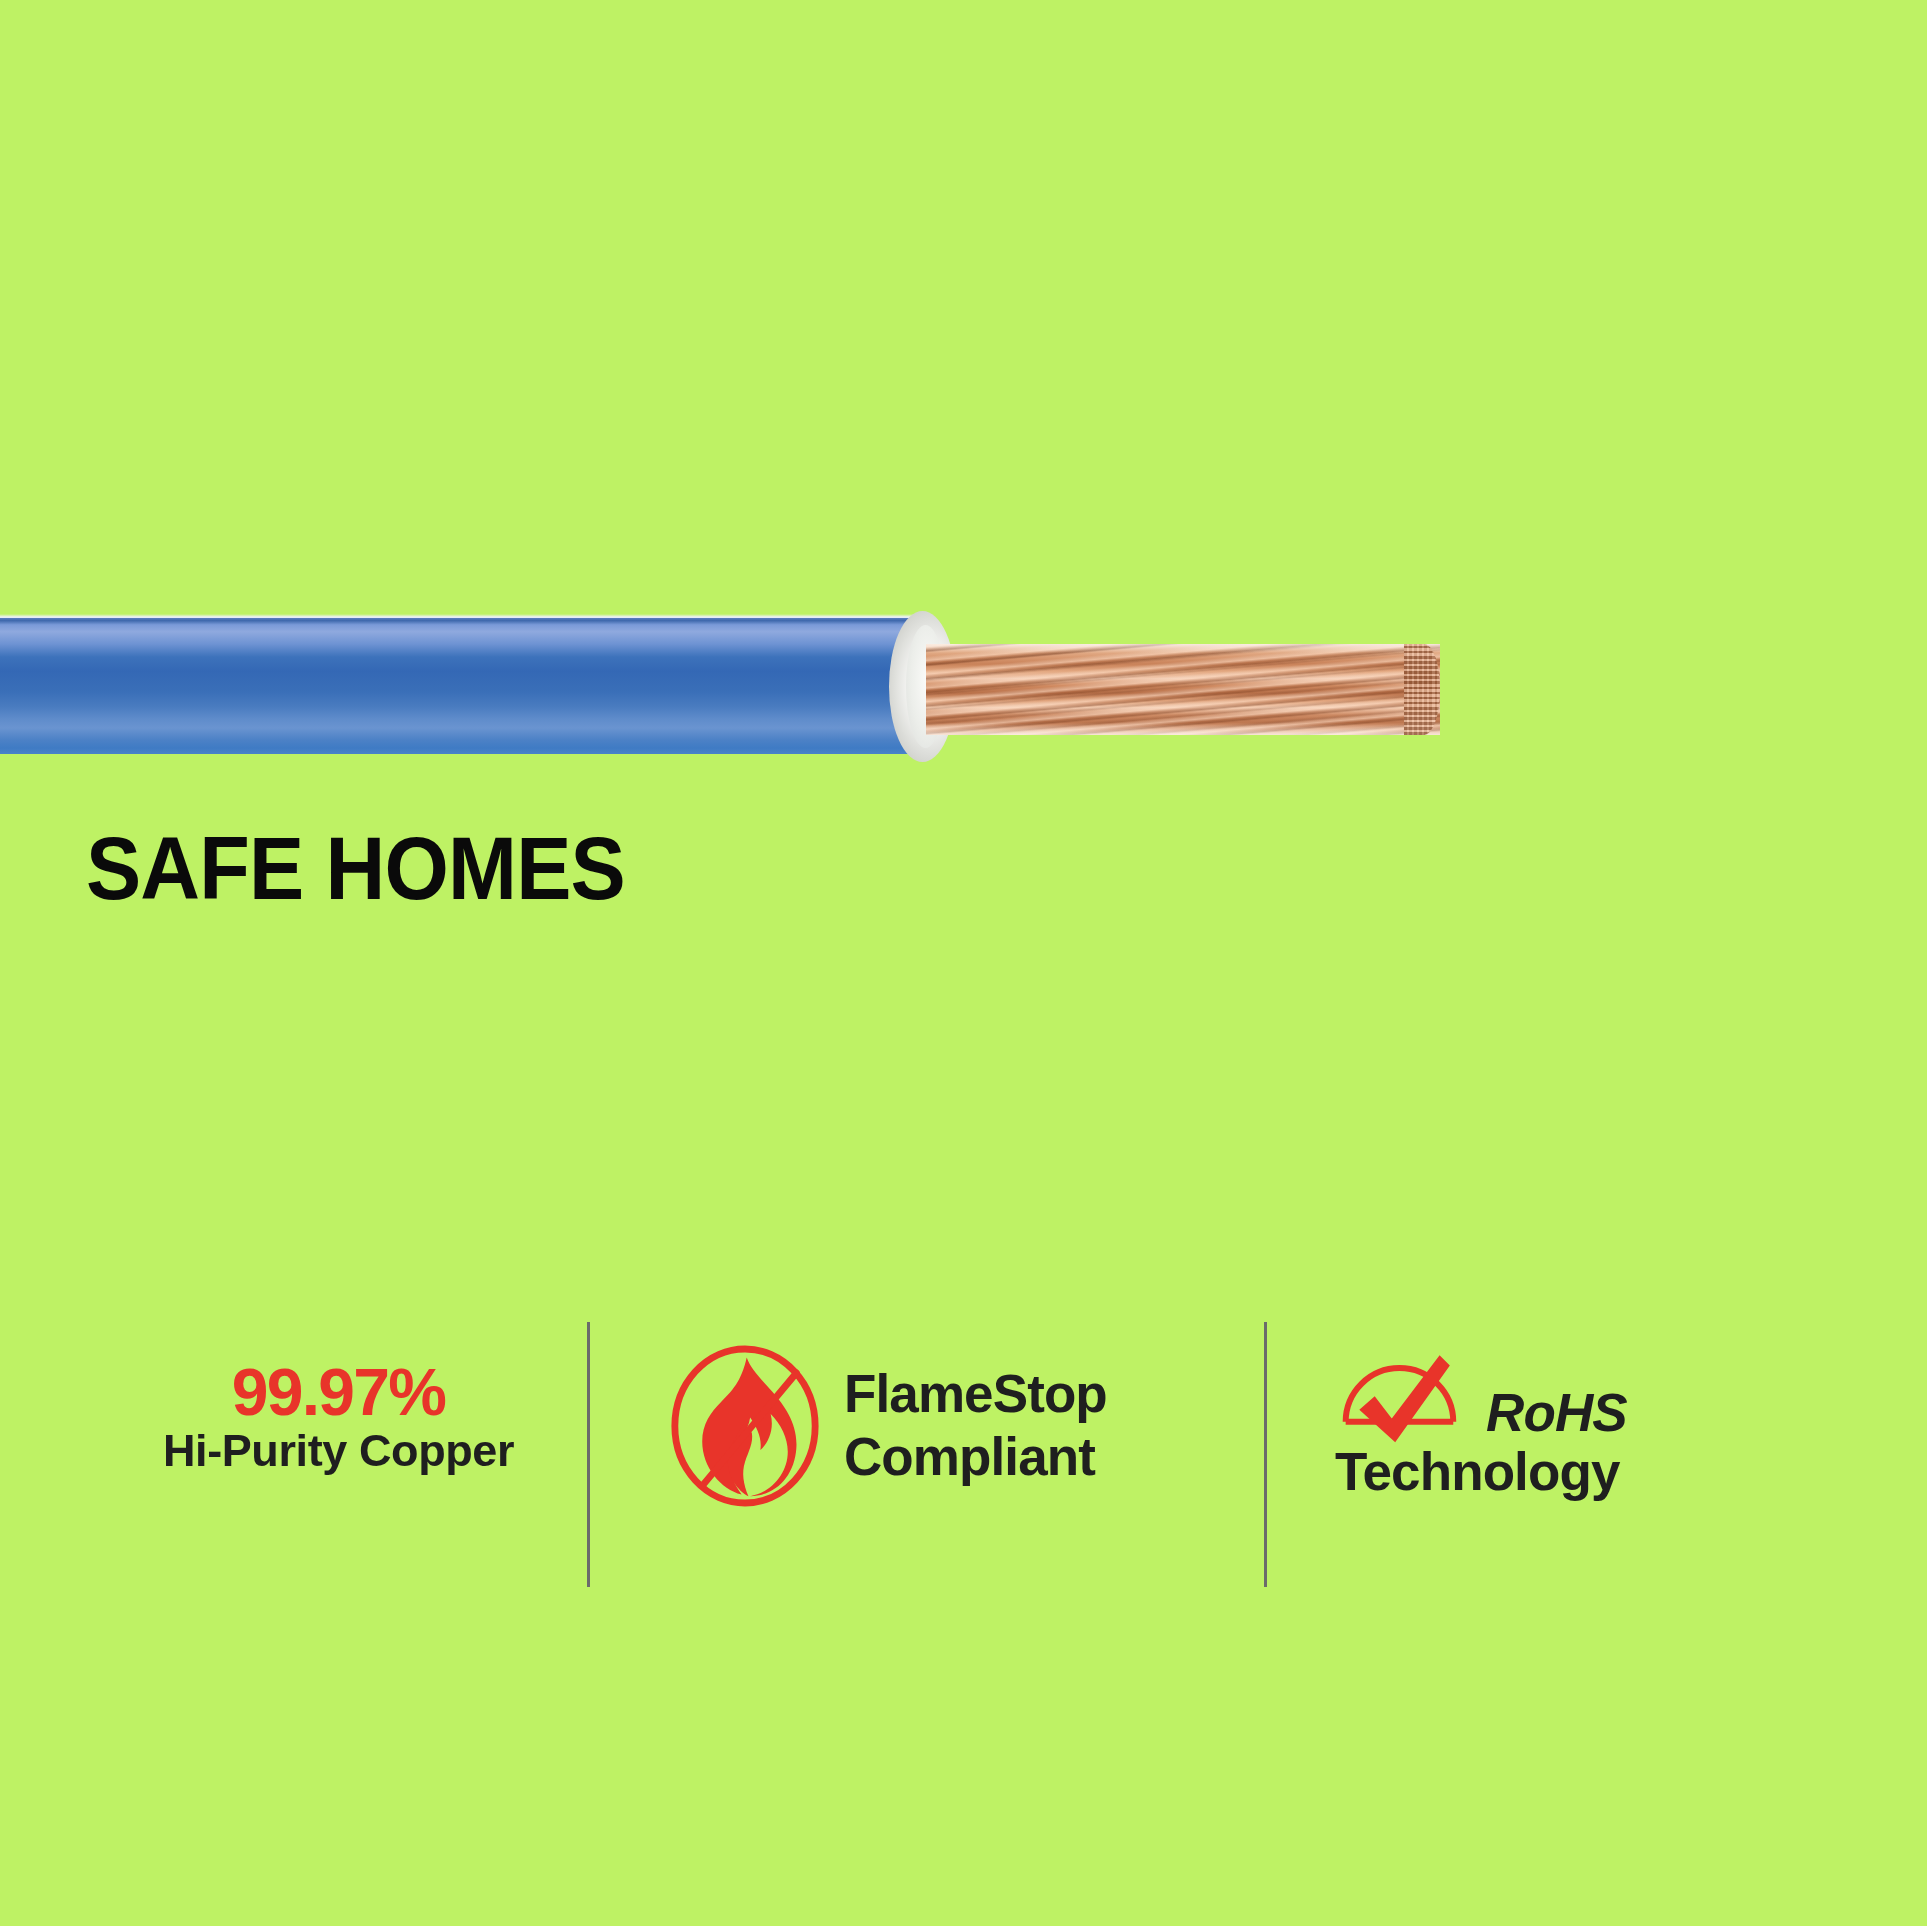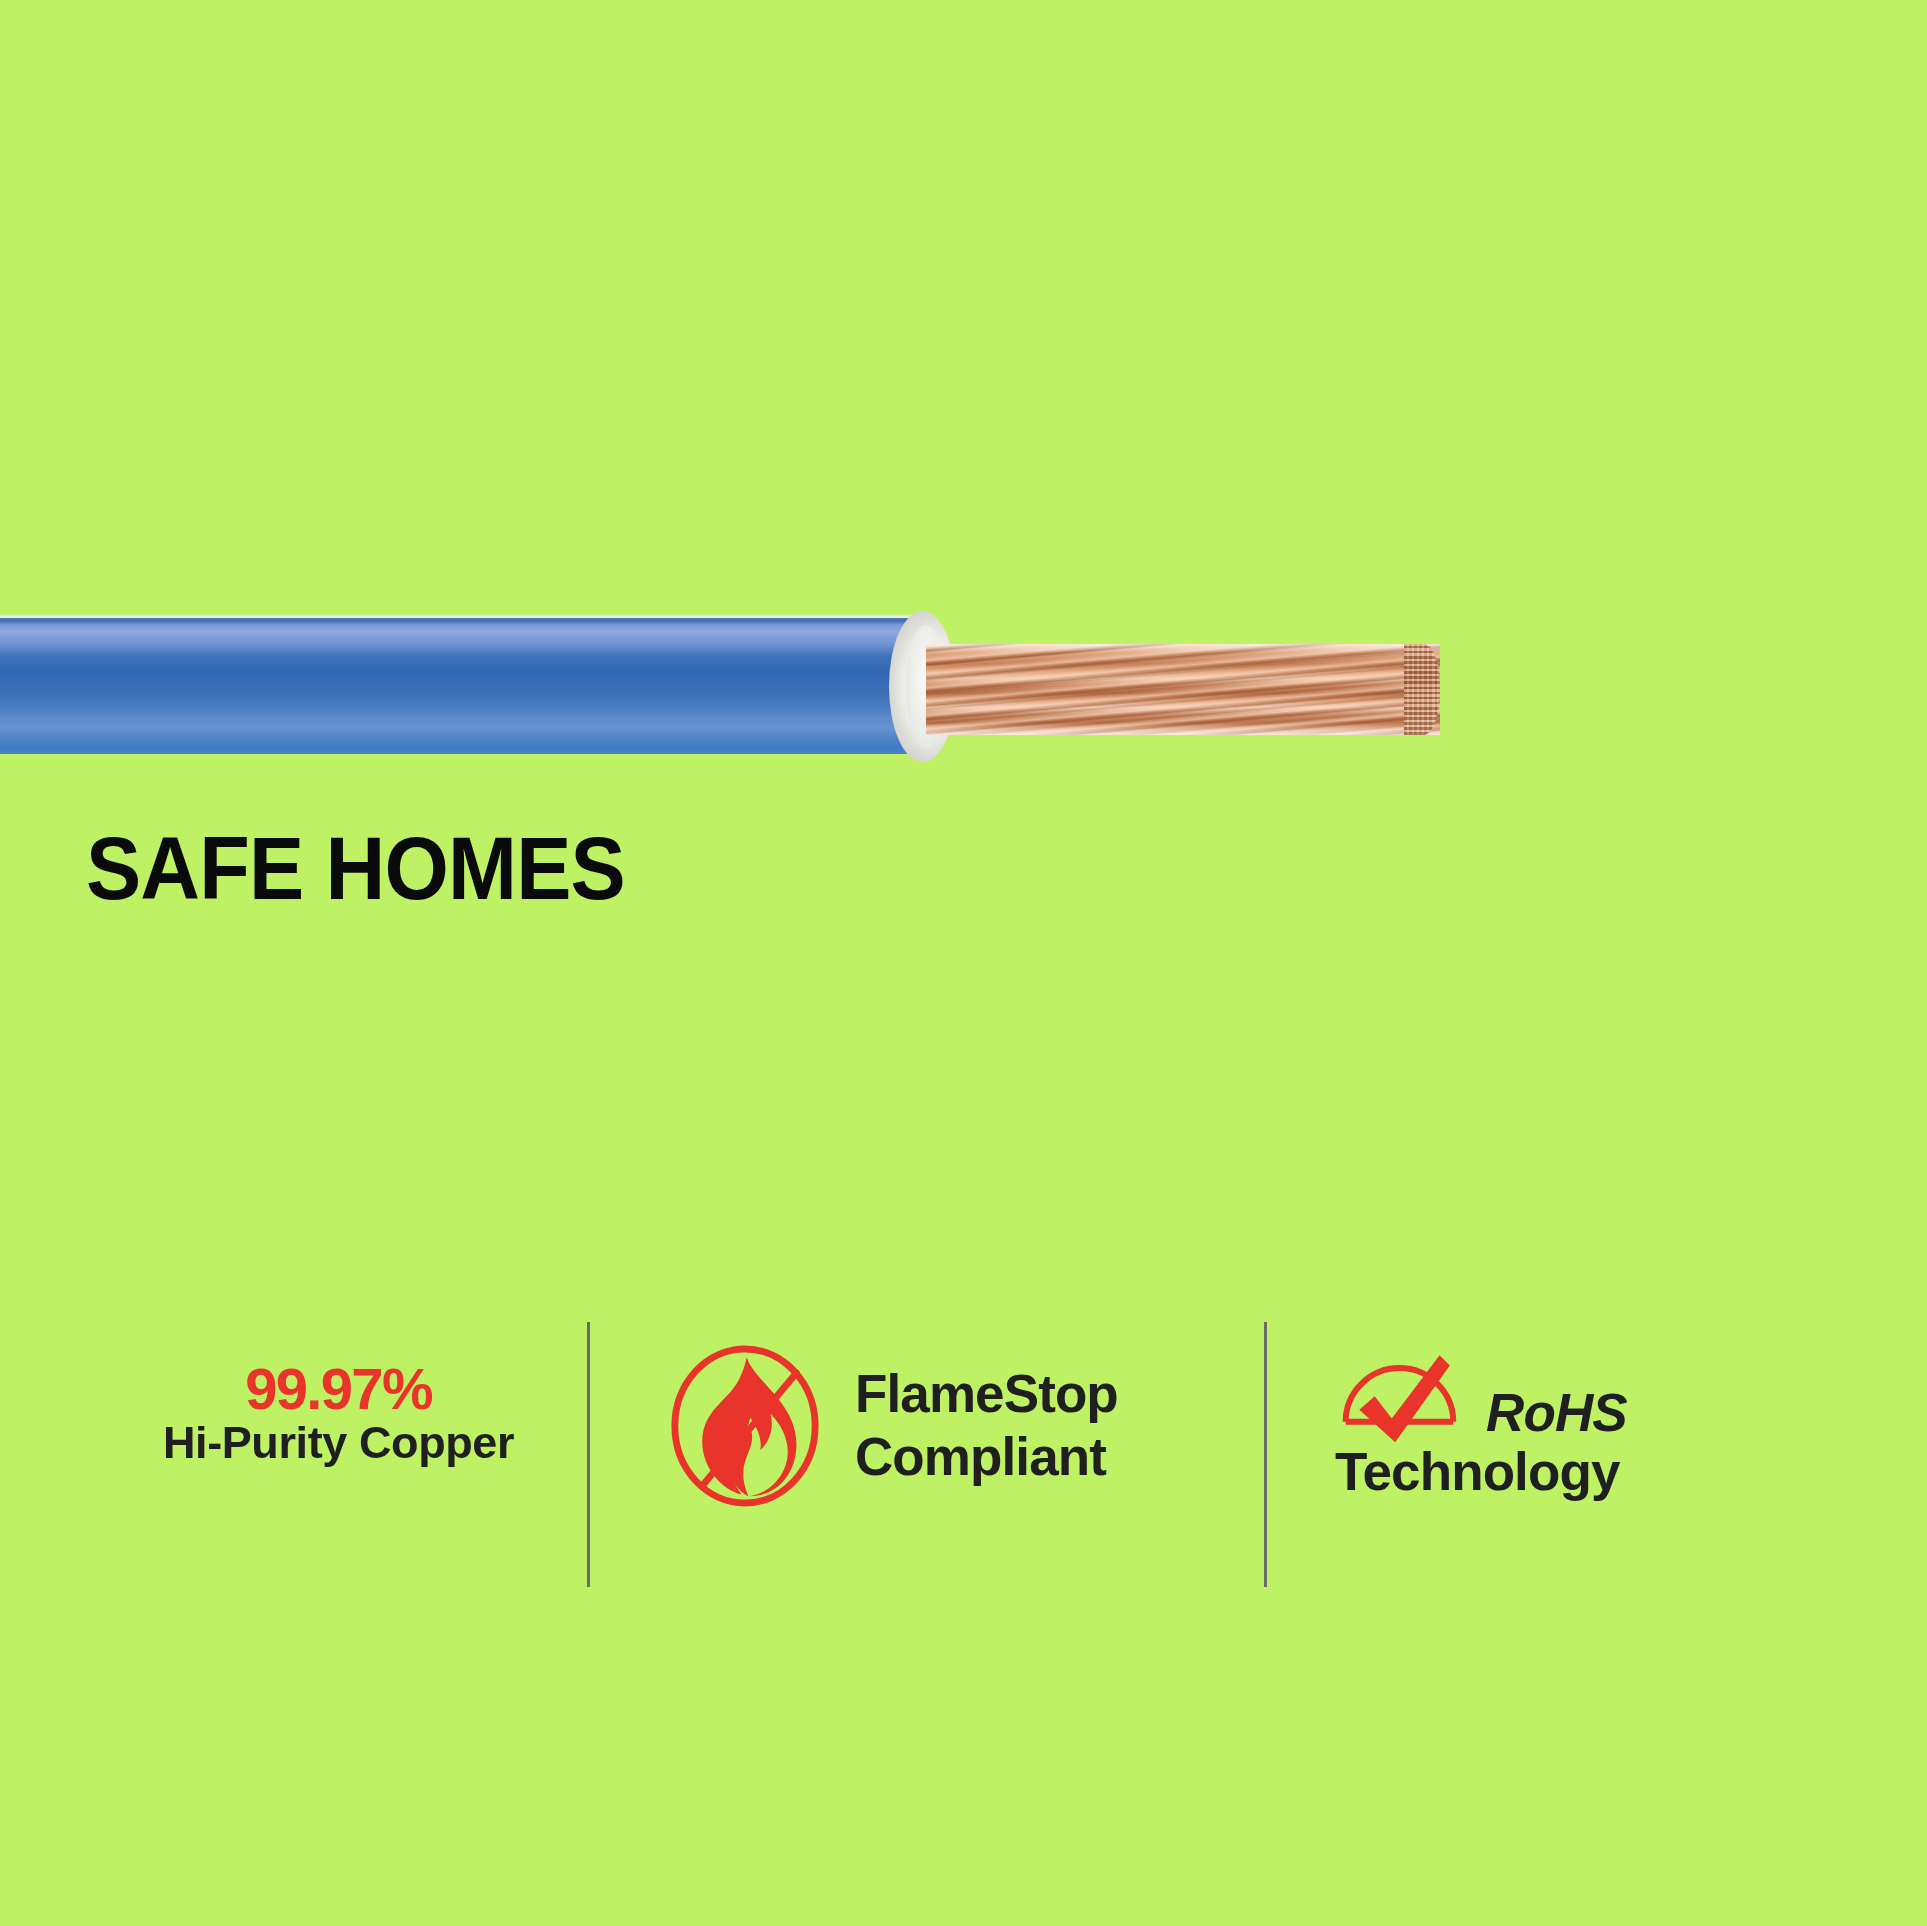--- a/index.html
+++ b/index.html
@@ -121,39 +121,39 @@
   .divider.d1{left:587px;}
   .divider.d2{left:1264px;}
 
   .badge{position:absolute;top:0;}
 
   
   .badge-purity{left:146px;top:41px;width:385px;text-align:center;}
   .purity-pct{
     font-family:"Liberation Sans", sans-serif;
     font-weight:700;
-    font-size:58px;
+    font-size:66px;
     line-height:1.02;
     letter-spacing:-1.7px;
     color:#E8342A;
     white-space:nowrap;
   }
   .purity-sub{
     font-family:"Liberation Sans", sans-serif;
     font-weight:700;
     font-size:45px;
     line-height:1.1;
     letter-spacing:-0.4px;
     color:#1f1f1f;
     white-space:nowrap;
     margin-top:0;
   }
 
   
-  .badge-flame{left:668px;top:24px;display:flex;align-items:center;gap:33px;}
+  .badge-flame{left:668px;top:24px;display:flex;align-items:center;gap:22px;}
   .flame-icon{width:154px;height:168px;flex:0 0 auto;}
   .badge-flame-text{
     font-family:"Liberation Sans", sans-serif;
     font-weight:700;
     font-size:53px;
     line-height:1.18;
     letter-spacing:-0.9px;
     color:#1f1f1f;
     white-space:nowrap;
   }

